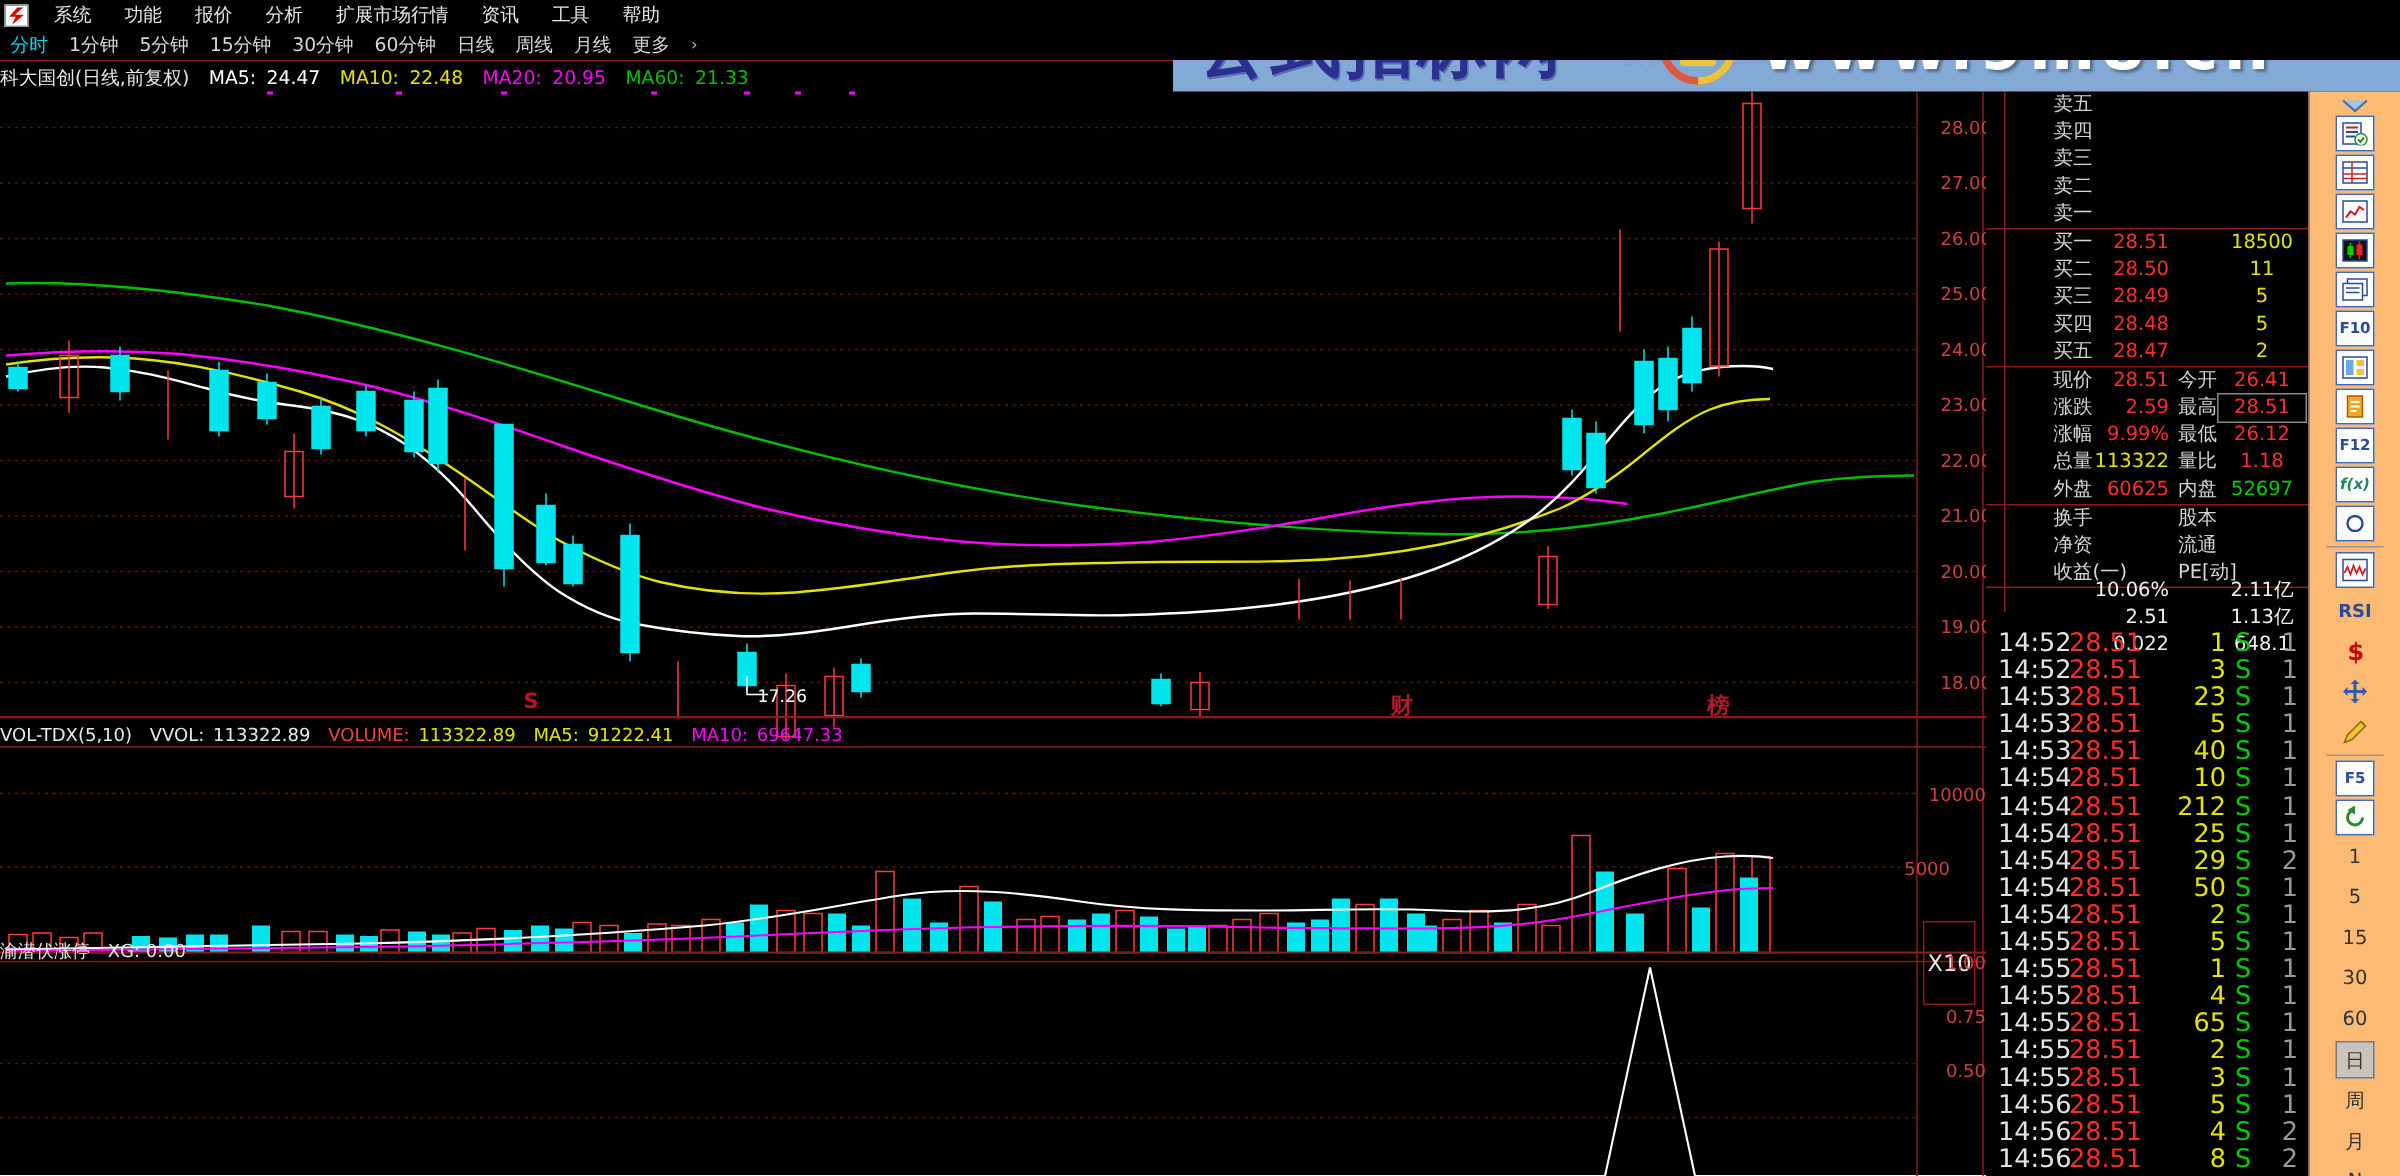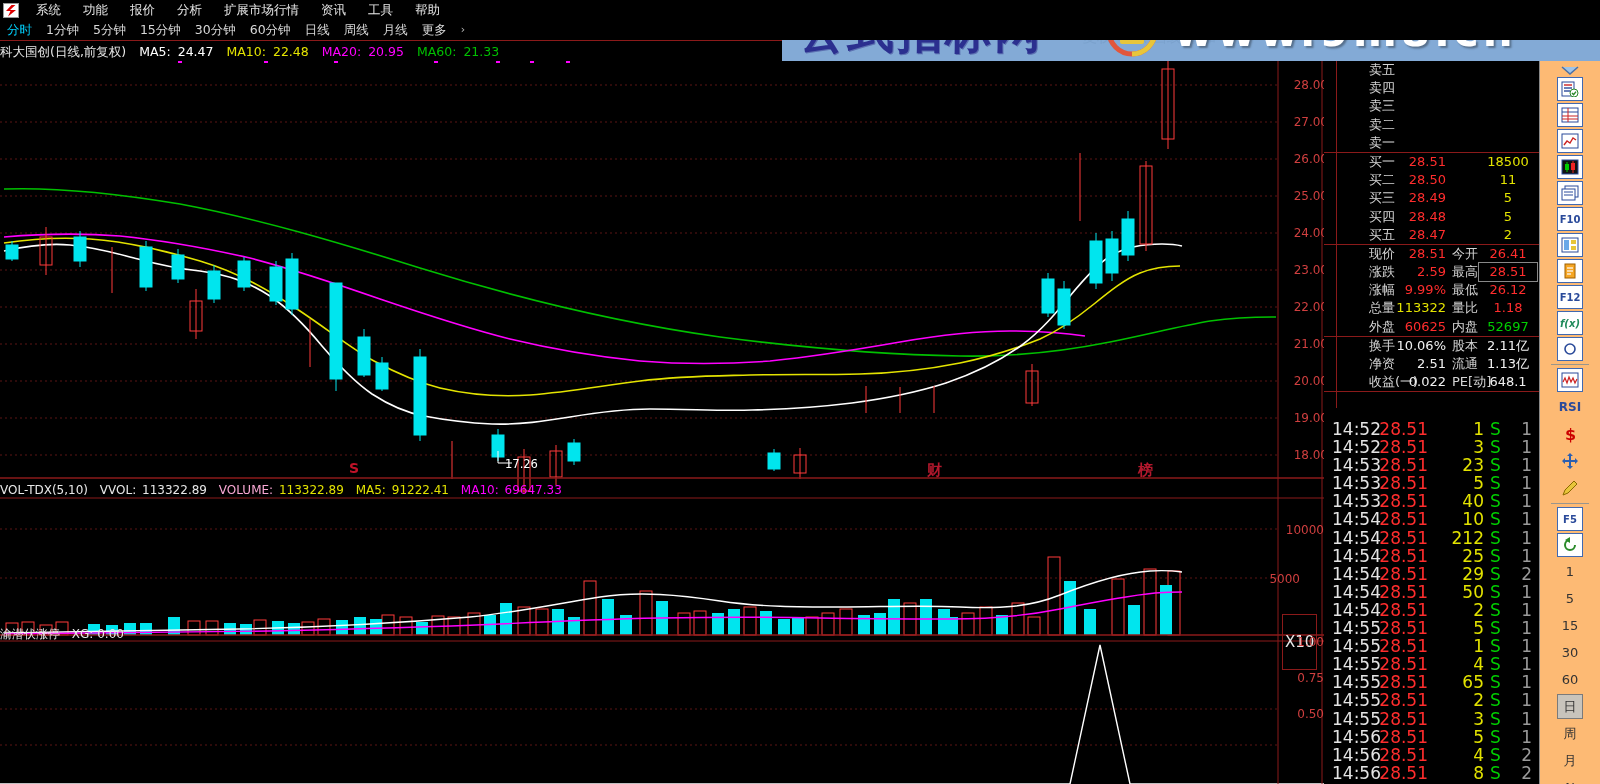--- a/index.html
+++ b/index.html
@@ -63,21 +63,21 @@
 
   
   .quote { position:absolute; left:1324px; top:61px; width:215px; height:723px;
     background:#000; font-size:13px; }
   .qrow { position:relative; height:18.2px; line-height:18.2px; }
   .qrow .lbl { position:absolute; left:4px; color:#d4d4d4;margin-left:41px; }
   .qrow .val { position:absolute; left:60px; width:62px; text-align:right; }
   .qrow .lbl2 { position:absolute; left:128px; color:#d4d4d4; }
   .qrow .val2 { position:absolute; left:155px; width:58px; text-align:center; }
   .red { color:#ff2d2d; } .yel { color:#e3e300; } .grn { color:#00d000; }
-  .wht { color:#f0f0f0; }
+  .wht { color:#f0f0f0;margin-top:48px; }
   .qsep { height:1px; background:#8b1a1a; margin:0; }
   .qborder { position:absolute; left:12px; top:0; width:1px; height:347px; background:#8b1a1a; }
   .boxed { outline:1px solid #888; }
 
   
   .ticks { position:absolute; left:1324px; top:420px; width:255px; font-size:17px; }
   .trow { position:relative; height:18.1px; line-height:18.1px; }
   .trow .tm { position:absolute; left:8px; color:#e4e4e4; }
   .trow .tp { position:absolute; left:52px; width:52px; text-align:right; color:#ff2d2d; }
   .trow .tv { position:absolute; left:108px; width:52px; text-align:right; color:#e3e300; }
@@ -419,21 +419,21 @@
 
   <div class="axis-lab" style="left:1282px; top:574px; width:42px;">1.00</div>
   <div class="axis-lab" style="left:1282px; top:610px; width:42px;">0.75</div>
   <div class="axis-lab" style="left:1282px; top:646px; width:42px;">0.50</div>
 </div>
 
 <div class="volhdr">
   <span style="color:#e8e8e8">VOL-TDX(5,10)</span>
   <span style="color:#e8e8e8">VVOL:</span>
   <span style="color:#e8e8e8;margin-left:-6px">113322.89</span>
-  <span style="color:#f9a8d4">VOLUME:</span>
+  <span style="color:#ef4444">VOLUME:</span>
   <span style="color:#e3e300;margin-left:-6px">113322.89</span>
   <span style="color:#e3e300">MA5:</span>
   <span style="color:#e3e300;margin-left:-6px">91222.41</span>
   <span style="color:#ff00ff">MA10:</span>
   <span style="color:#ff00ff;margin-left:-6px">69647.33</span>
 </div>
 
 <div class="xghdr">
   <span>渝潜伏涨停</span>
   <span style="margin-left:8px">XG: 0.00</span>

